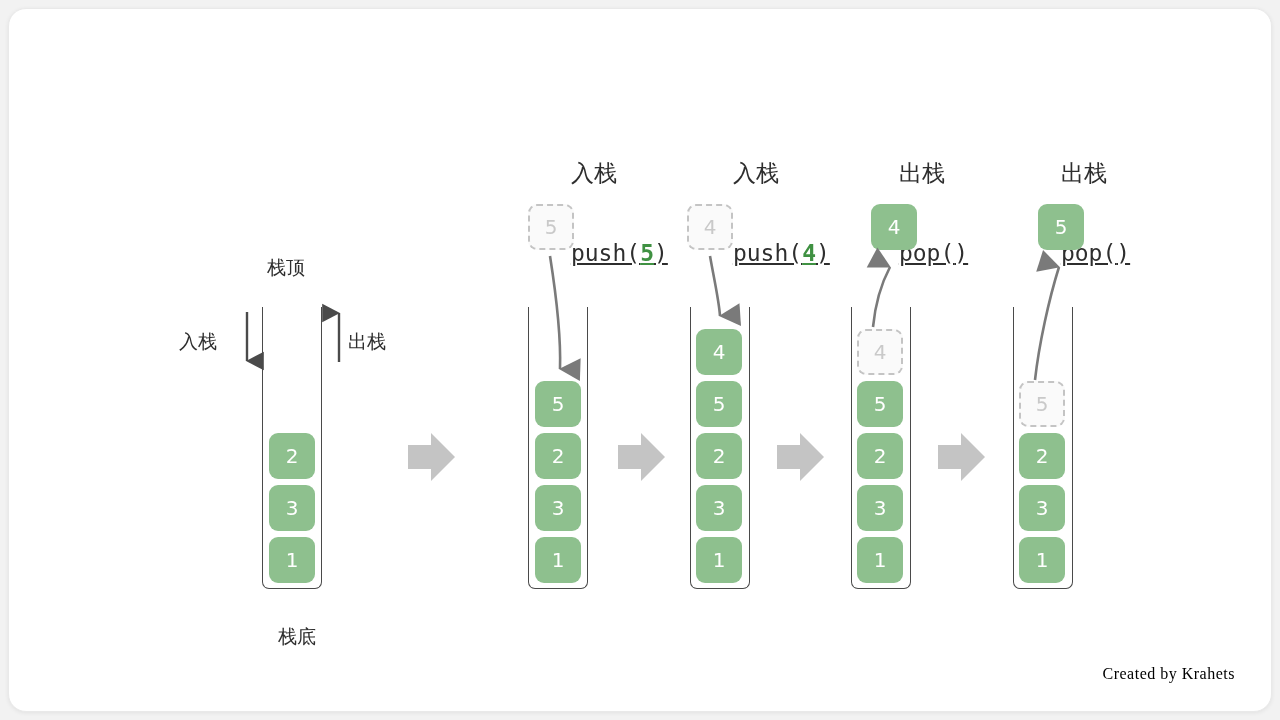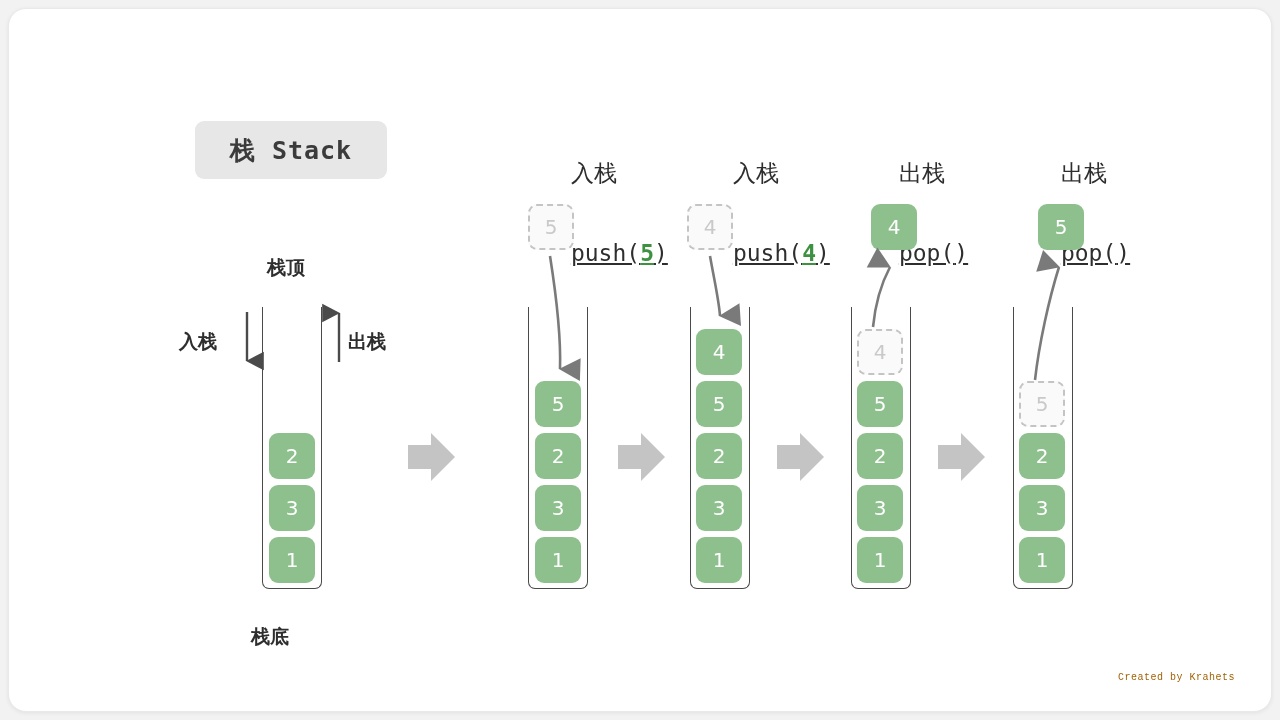--- a/index.html
+++ b/index.html
@@ -54,21 +54,21 @@
   }
 
   
   .abs-text {
     position: absolute;
     white-space: pre;
   }
 
   .cjk-bold {
     font-family: "DejaVu Sans", sans-serif;
-    font-weight: bold;
+    font-weight: normal;
     color: #2e2e2e;
     font-size: 19px;
   }
 
   .op-label {
     font-size: 23px;
     color: #2e2e2e;
     line-height: 40px;
     text-align: left;
   }
@@ -127,38 +127,35 @@
     top: 0;
     width: 1280px;
     height: 720px;
     pointer-events: none;
   }
 
   .credit {
     position: absolute;
     right: 36px;
     bottom: 28px;
-    font-family: Liberation Mono, monospace;
-    font-size: 10px;
-    color: #a16207;
+    font-family: Liberation Serif, serif;
+    font-size: 16px;
+    color: #000000;
     letter-spacing: 0.5px;
   }
 </style>
 </head>
 <body>
 
 <div id="canvas">
   <div class="card">
 
-    <div class="title-badge">
-      <span>栈 Stack</span>
-    </div>
 
     <div class="abs-text cjk-bold" style="left:258px; top:246px;">栈顶</div>
-    <div class="abs-text cjk-bold" style="left:242px; top:615px;">栈底</div>
+    <div class="abs-text cjk-bold" style="left:269px; top:615px;">栈底</div>
     <div class="abs-text cjk-bold" style="left:170px; top:320px;">入栈</div>
     <div class="abs-text cjk-bold" style="left:339px; top:320px;">出栈</div>
 
     <div class="stack-container" style="left:253px; top:298px; height:282px;"></div>
     <div class="cell solid" style="left:260px; top:424px;">2</div>
     <div class="cell solid" style="left:260px; top:476px;">3</div>
     <div class="cell solid" style="left:260px; top:528px;">1</div>
 
     <div class="abs-text op-label" style="left:518px; top:104px;">
       <span class="cjk">入栈</span><br>

